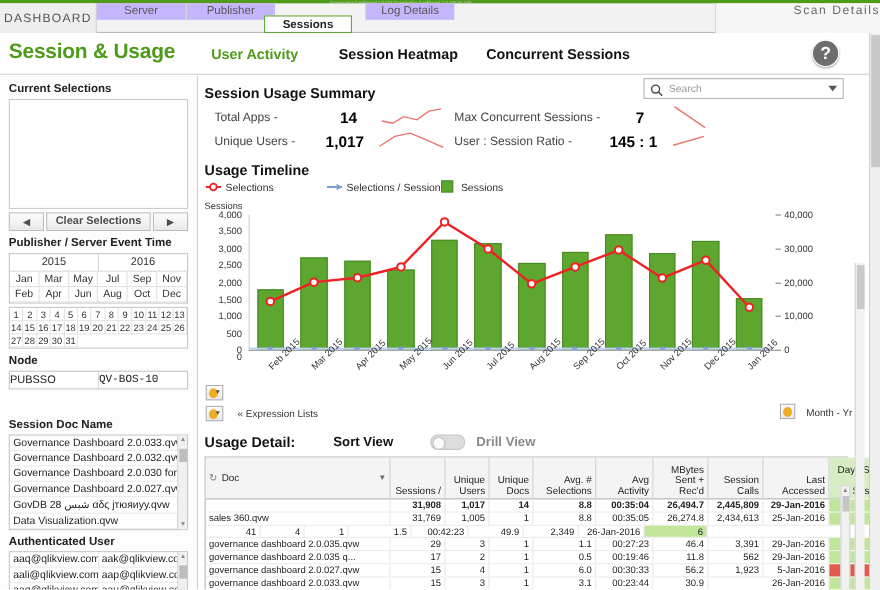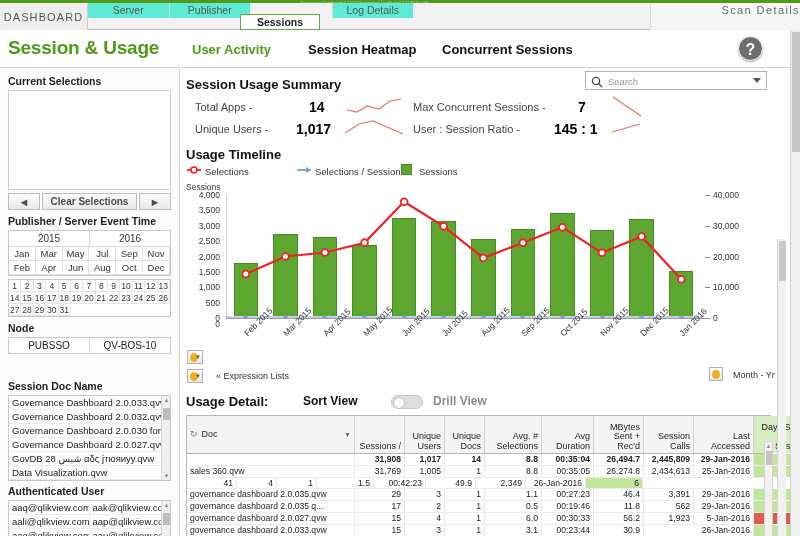--- a/index.html
+++ b/index.html
@@ -13,21 +13,21 @@
   .topnav .greenline { position:absolute; left:0; top:0; width:800px; height:3px; background:#4e9a19; }
   .ghost { position:absolute; top:0px; height:3px; font-size:4px; color:#cdd3c7; overflow:hidden; white-space:nowrap;}
   .nav-dashboard { position:absolute; left:0; top:3px; width:88px; height:27px;
     display:flex; align-items:center; justify-content:center; letter-spacing:1.1px;
     font-size:11px; color:#555; background:#eeeeee; border-right:1px solid #cfcfcf;}
   .navgroup { position:absolute; top:3px; height:27px; }
   .navgroup .gtitle { height:12px; text-align:center; letter-spacing:2.2px;
     font-size:9.5px; color:#565656; line-height:12px; background:#f6f6f6;}
   .navgroup .gitems { display:flex; height:15px; }
   .navgroup .gitems .nitem { flex:1; text-align:center; font-size:10.5px; color:#585858;
-    line-height:15px; border-left:1px solid #d8d8d8; background:#5eead4; white-space:nowrap;}
+    line-height:15px; border-left:1px solid #d8d8d8; background:#c4b5fd; white-space:nowrap;}
   .navgroup .gitems .nitem:first-child { border-left:none; }
   .nav-sessions-sel { position:absolute; left:240px; top:14px; width:80px; height:16px;
     border:1px solid #63a83a; background:#ffffff; text-align:center; line-height:15px;
     font-size:10.5px; font-weight:bold; color:#222; }
   .nav-scan { position:absolute; left:650px; top:3px; width:150px; height:27px;
     background:#f6f6f6; border-left:1px solid #d8d8d8;}
   .nav-scan .t { text-align:right; font-size:11px; color:#6b6b6b; letter-spacing:1.4px; line-height:14px;}
 
   
   .titlebar { position:absolute; left:0; top:30px; width:790px; height:38px; background:#fff;
@@ -56,23 +56,23 @@
     border-right:1px solid #d8d8d8;}
   .yrrow div:last-child { border-right:none; }
   .monthgrid { display:flex; flex-wrap:wrap; border-top:1px solid #d8d8d8; }
   .monthgrid div { width:16.666%; text-align:center; font-size:9.5px; color:#333; padding:1px 0;
     border-right:1px solid #e2e2e2; border-bottom:1px solid #e2e2e2;}
   .daygrid { display:flex; flex-wrap:wrap; margin:3px 8px 0 8px; border:1px solid #c8c8c8;
     background:#fff;}
   .daygrid div { width:7.69%; text-align:center; font-size:8.5px; color:#333; padding:0.5px 0;
     border-right:1px solid #e4e4e4; border-bottom:1px solid #e4e4e4;}
   .nodebox { display:flex; margin:2px 8px 0 8px; border:1px solid #c8c8c8; background:#fff;}
-  .nodebox div { flex:1; text-align:center; font-size:10px; padding:2px 0; color:#222;
+  .nodebox div { flex:1; text-align:left; font-size:10px; padding:2px 0; color:#222;
     border-right:1px solid #d8d8d8;}
-  .nodebox div:last-child { border-right:none;}
+  .nodebox div:last-child { border-right:none;font-family:Liberation Mono, monospace;}
   .listbox { margin:2px 8px 0 8px; border:1px solid #c8c8c8; background:#fff; position:relative;}
   .listbox .row { font-size:9.5px; color:#222; padding:1px 3px; border-bottom:1px solid #ececec;
     white-space:nowrap; overflow:hidden; }
   .listbox .sb { position:absolute; right:0; top:0; width:9px; bottom:0; background:#f0f0f0;
     border-left:1px solid #d5d5d5;}
   .listbox .sb .thumb { position:absolute; top:12px; left:1px; width:7px; height:12px; background:#bdbdbd;}
   .listbox .sb .up,.listbox .sb .dn { position:absolute; left:1px; font-size:6px; color:#8a8a8a; text-align:center; width:7px;}
   .listbox .sb .up { top:1px;} .listbox .sb .dn { bottom:1px;}
   .twocol { display:flex; flex-wrap:wrap; }
   .twocol .row { width:50%; border-right:1px solid #ececec; }
@@ -412,21 +412,21 @@
     <div class="thr" id="thead">
         <div class="c first" style="width: 168px; flex: 0 0 168px;">
           <span style="color:#777;margin-right:4px">↻</span>
           <span>Doc</span>
           <span style="margin-left:auto;color:#666;font-size:7px">▼</span>
         </div>
         <div class="c" style="width: 50px; flex: 0 0 50px;">Sessions /</div>
         <div class="c" style="width: 40px; flex: 0 0 40px;">Unique Users</div>
         <div class="c" style="width: 40px; flex: 0 0 40px;">Unique Docs</div>
         <div class="c" style="width: 57px; flex: 0 0 57px;">Avg. # Selections</div>
-        <div class="c" style="width: 52px; flex: 0 0 52px;">Avg Duration</div>
+        <div class="c" style="width: 52px; flex: 0 0 52px;">Avg Activity</div>
         <div class="c" style="width: 50px; flex: 0 0 50px;">MBytes Sent + Rec'd</div>
         <div class="c" style="width: 50px; flex: 0 0 50px;">Session Calls</div>
         <div class="c" style="width: 60px; flex: 0 0 60px;">Last Accessed</div>
         <div class="c green" style="width: 57px; flex: 0 0 57px;">Days Since Last Session</div>
       </div>
     <div id="tbody">
         <div class="tr total">
           <div class="c first" style="width: 168px; flex: 0 0 168px;"></div>
           <div class="c" style="width: 50px; flex: 0 0 50px;">31,908</div>
           <div class="c" style="width: 40px; flex: 0 0 40px;">1,017</div>

